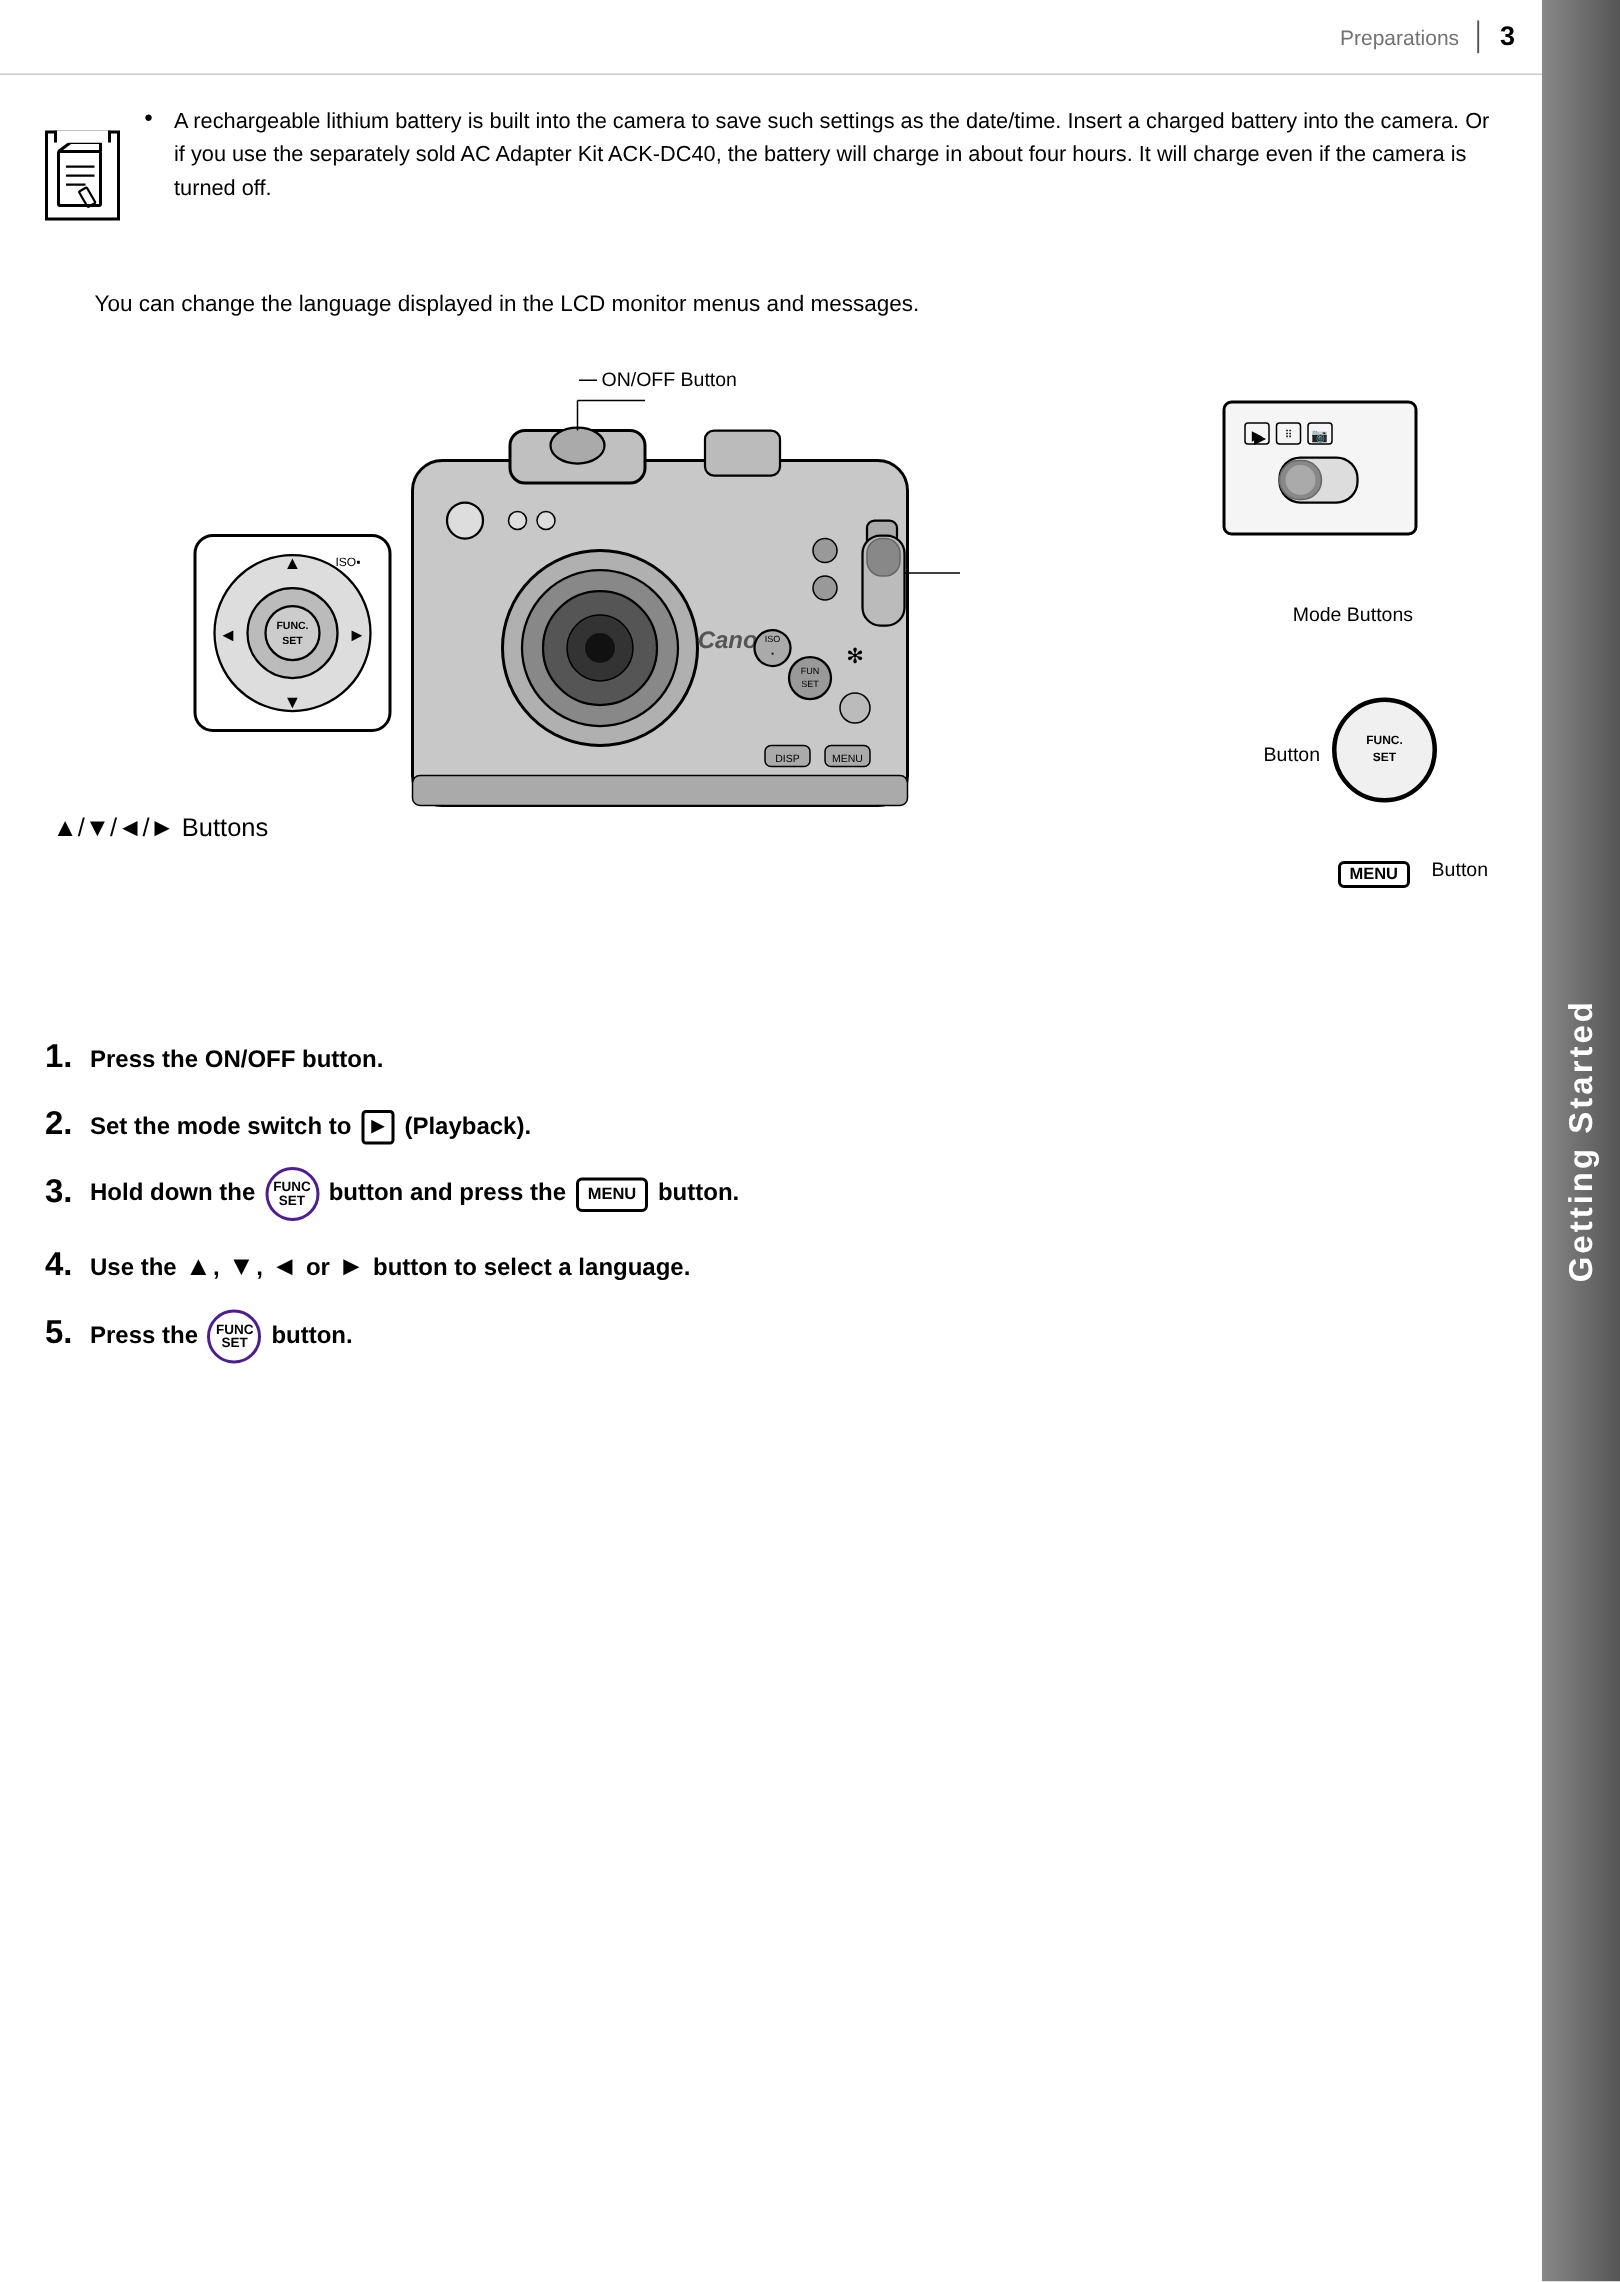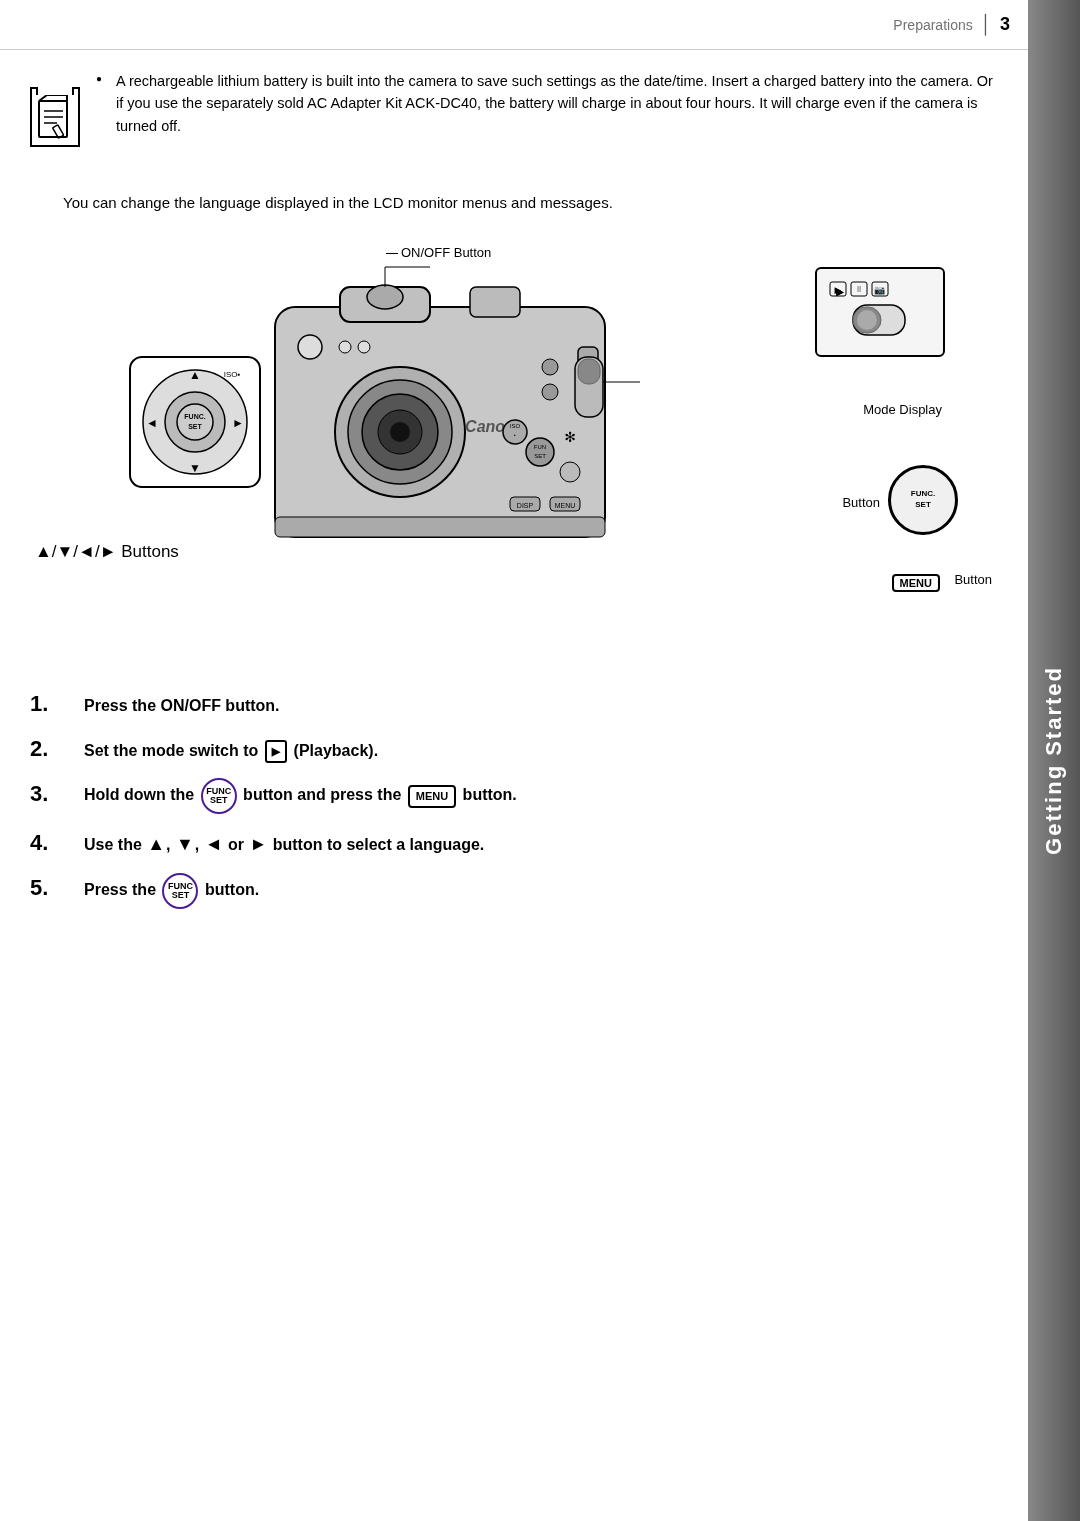--- a/index.html
+++ b/index.html
@@ -168,21 +168,20 @@
     .step-number {
       font-size: 22px;
       font-weight: bold;
       margin-right: 6px;
       min-width: 24px;
     }
     .step-text {
       font-size: 16px;
       font-weight: bold;
       line-height: 1.5;
-      margin-left: 24px;
     }
     .inline-btn {
       display: inline-flex;
       align-items: center;
       justify-content: center;
       width: 36px;
       height: 36px;
       border-radius: 50%;
       border: 2px solid #4c1d95;
       font-size: 9px;
@@ -301,21 +300,21 @@
         <rect x="28" y="30" width="28" height="26" rx="13" fill="#888" stroke="#666" stroke-width="1"></rect>
 
         <rect x="32" y="33" width="20" height="20" rx="10" fill="#aaa"></rect>
       </svg>
     </div>
 
     <div style="position:absolute; top:8px; left:371px; font-size:13px; white-space:nowrap;">ON/OFF Button</div>
 
     <div style="position:absolute; top:16px; left:356px; width:12px; height:1px; background:#000;"></div>
 
-    <div style="position:absolute; top:165px; right:58px; font-size:13px; white-space:nowrap;">Mode Display</div>
+    <div style="position:absolute; top:165px; right:58px; font-size:13px; white-space:nowrap;">Mode Buttons</div>
 
     <div style="position:absolute; right:42px; top:228px; width:70px; height:70px; border-radius:50%; border:3px solid #000; background:#f0f0f0; display:flex; align-items:center; justify-content:center;">
       <div style="font-size:8px; font-weight:bold; text-align:center; line-height:1.3;">FUNC.<br>SET</div>
     </div>
 
     <div style="position:absolute; top:258px; right:120px; font-size:13px; white-space:nowrap;">Button</div>
 
     <div style="position:absolute; bottom:65px; right:60px; display:inline-flex; align-items:center; justify-content:center; border:2px solid #000; border-radius:4px; padding:1px 6px; font-size:11px; font-weight:bold;">MENU</div>
     <div style="position:absolute; bottom:70px; right:8px; font-size:13px; white-space:nowrap;">Button</div>
 

